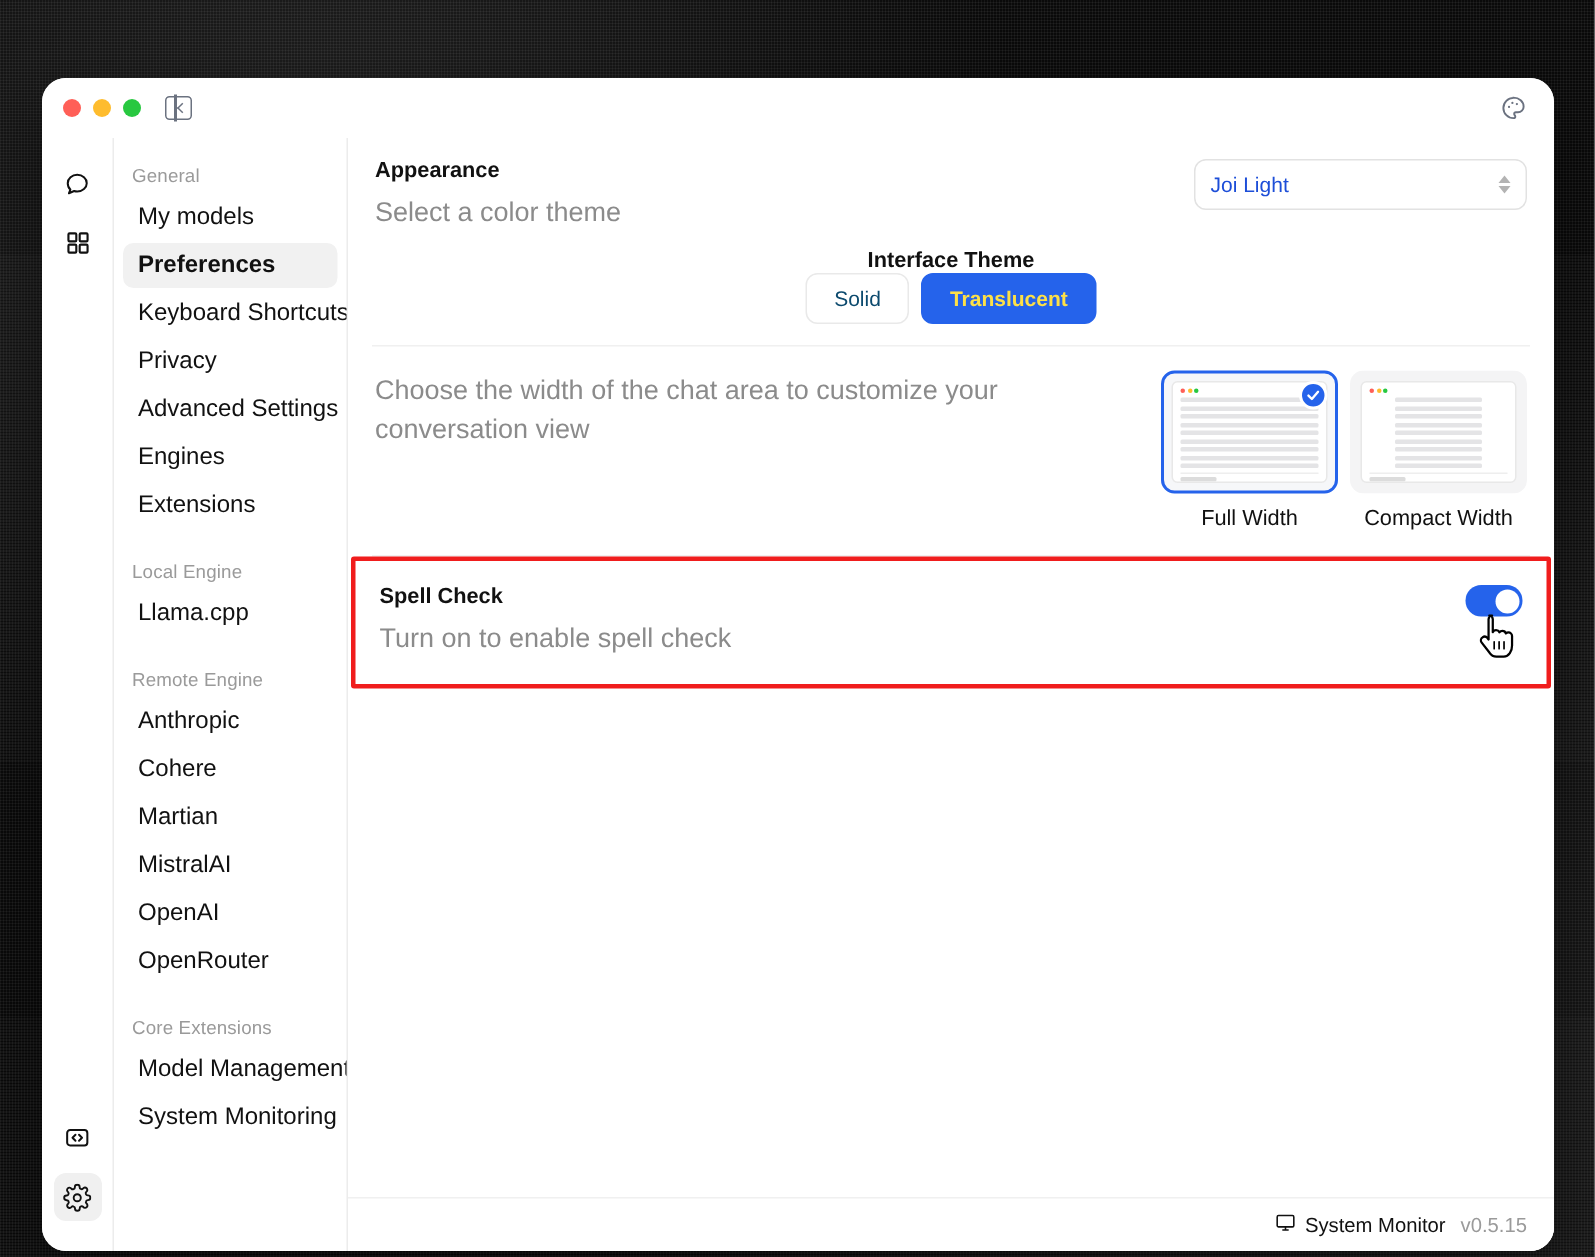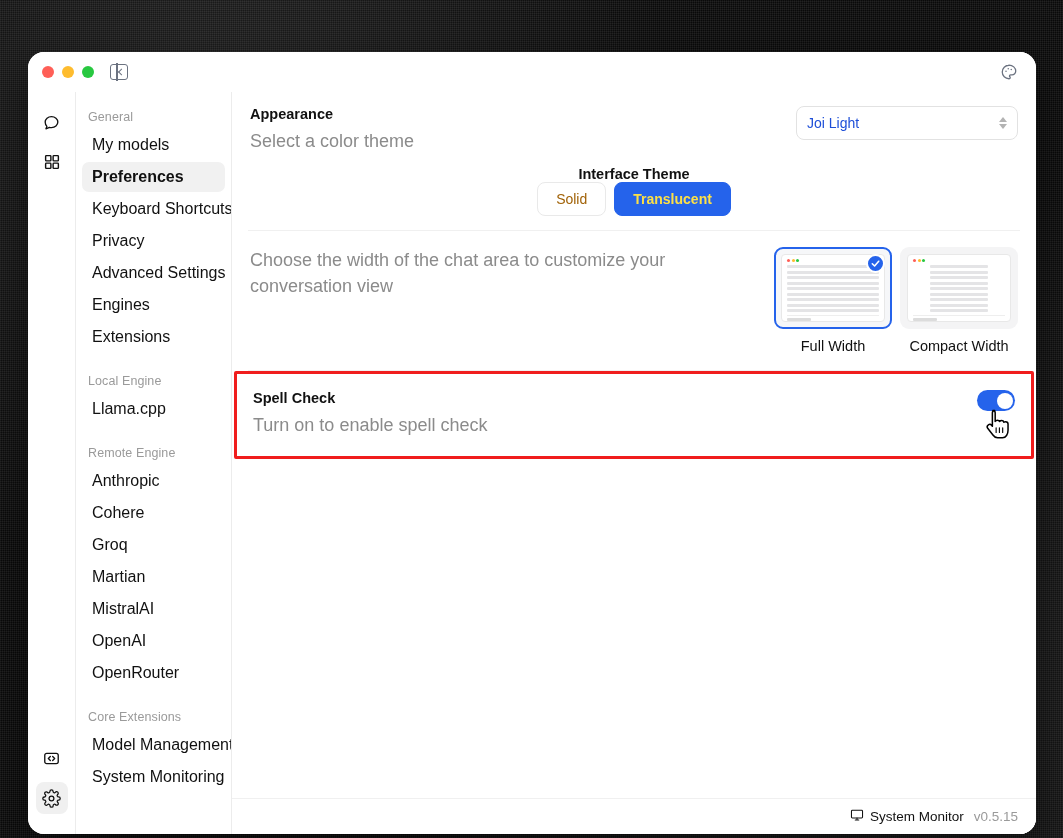--- a/index.html
+++ b/index.html
@@ -170,21 +170,21 @@
   .chev-d { border-top: 5px solid #b3b3b3; }
 
   
   .seg-wrap { display: flex; gap: 8px; }
   .seg {
     height: 34px; padding: 0 18px;
     display: flex; align-items: center; justify-content: center;
     border-radius: 8px;
     font-size: 14px;
     border: 1px solid #e9e9e9;
-    background: #fff; color: #a16207;
+    background: #fff; color: #0c4a6e;
   }
   .seg.selected {
     background: #2563eb; color: #fde047; border-color: #2563eb; font-weight: 700;
   }
 
   
   .cards { display: flex; gap: 8px; }
   .card-col { display: flex; flex-direction: column; align-items: center; }
   .card {
     width: 118px; height: 82px;
@@ -329,21 +329,20 @@
       <div class="nav-item">Extensions</div>
 
       <div class="nav-gap"></div>
       <div class="nav-group-label">Local Engine</div>
       <div class="nav-item">Llama.cpp</div>
 
       <div class="nav-gap"></div>
       <div class="nav-group-label">Remote Engine</div>
       <div class="nav-item">Anthropic</div>
       <div class="nav-item">Cohere</div>
-      <div class="nav-item">Groq</div>
       <div class="nav-item">Martian</div>
       <div class="nav-item">MistralAI</div>
       <div class="nav-item">OpenAI</div>
       <div class="nav-item">OpenRouter</div>
 
       <div class="nav-gap"></div>
       <div class="nav-group-label">Core Extensions</div>
       <div class="nav-item">Model Management</div>
       <div class="nav-item">System Monitoring</div>
     </div>

